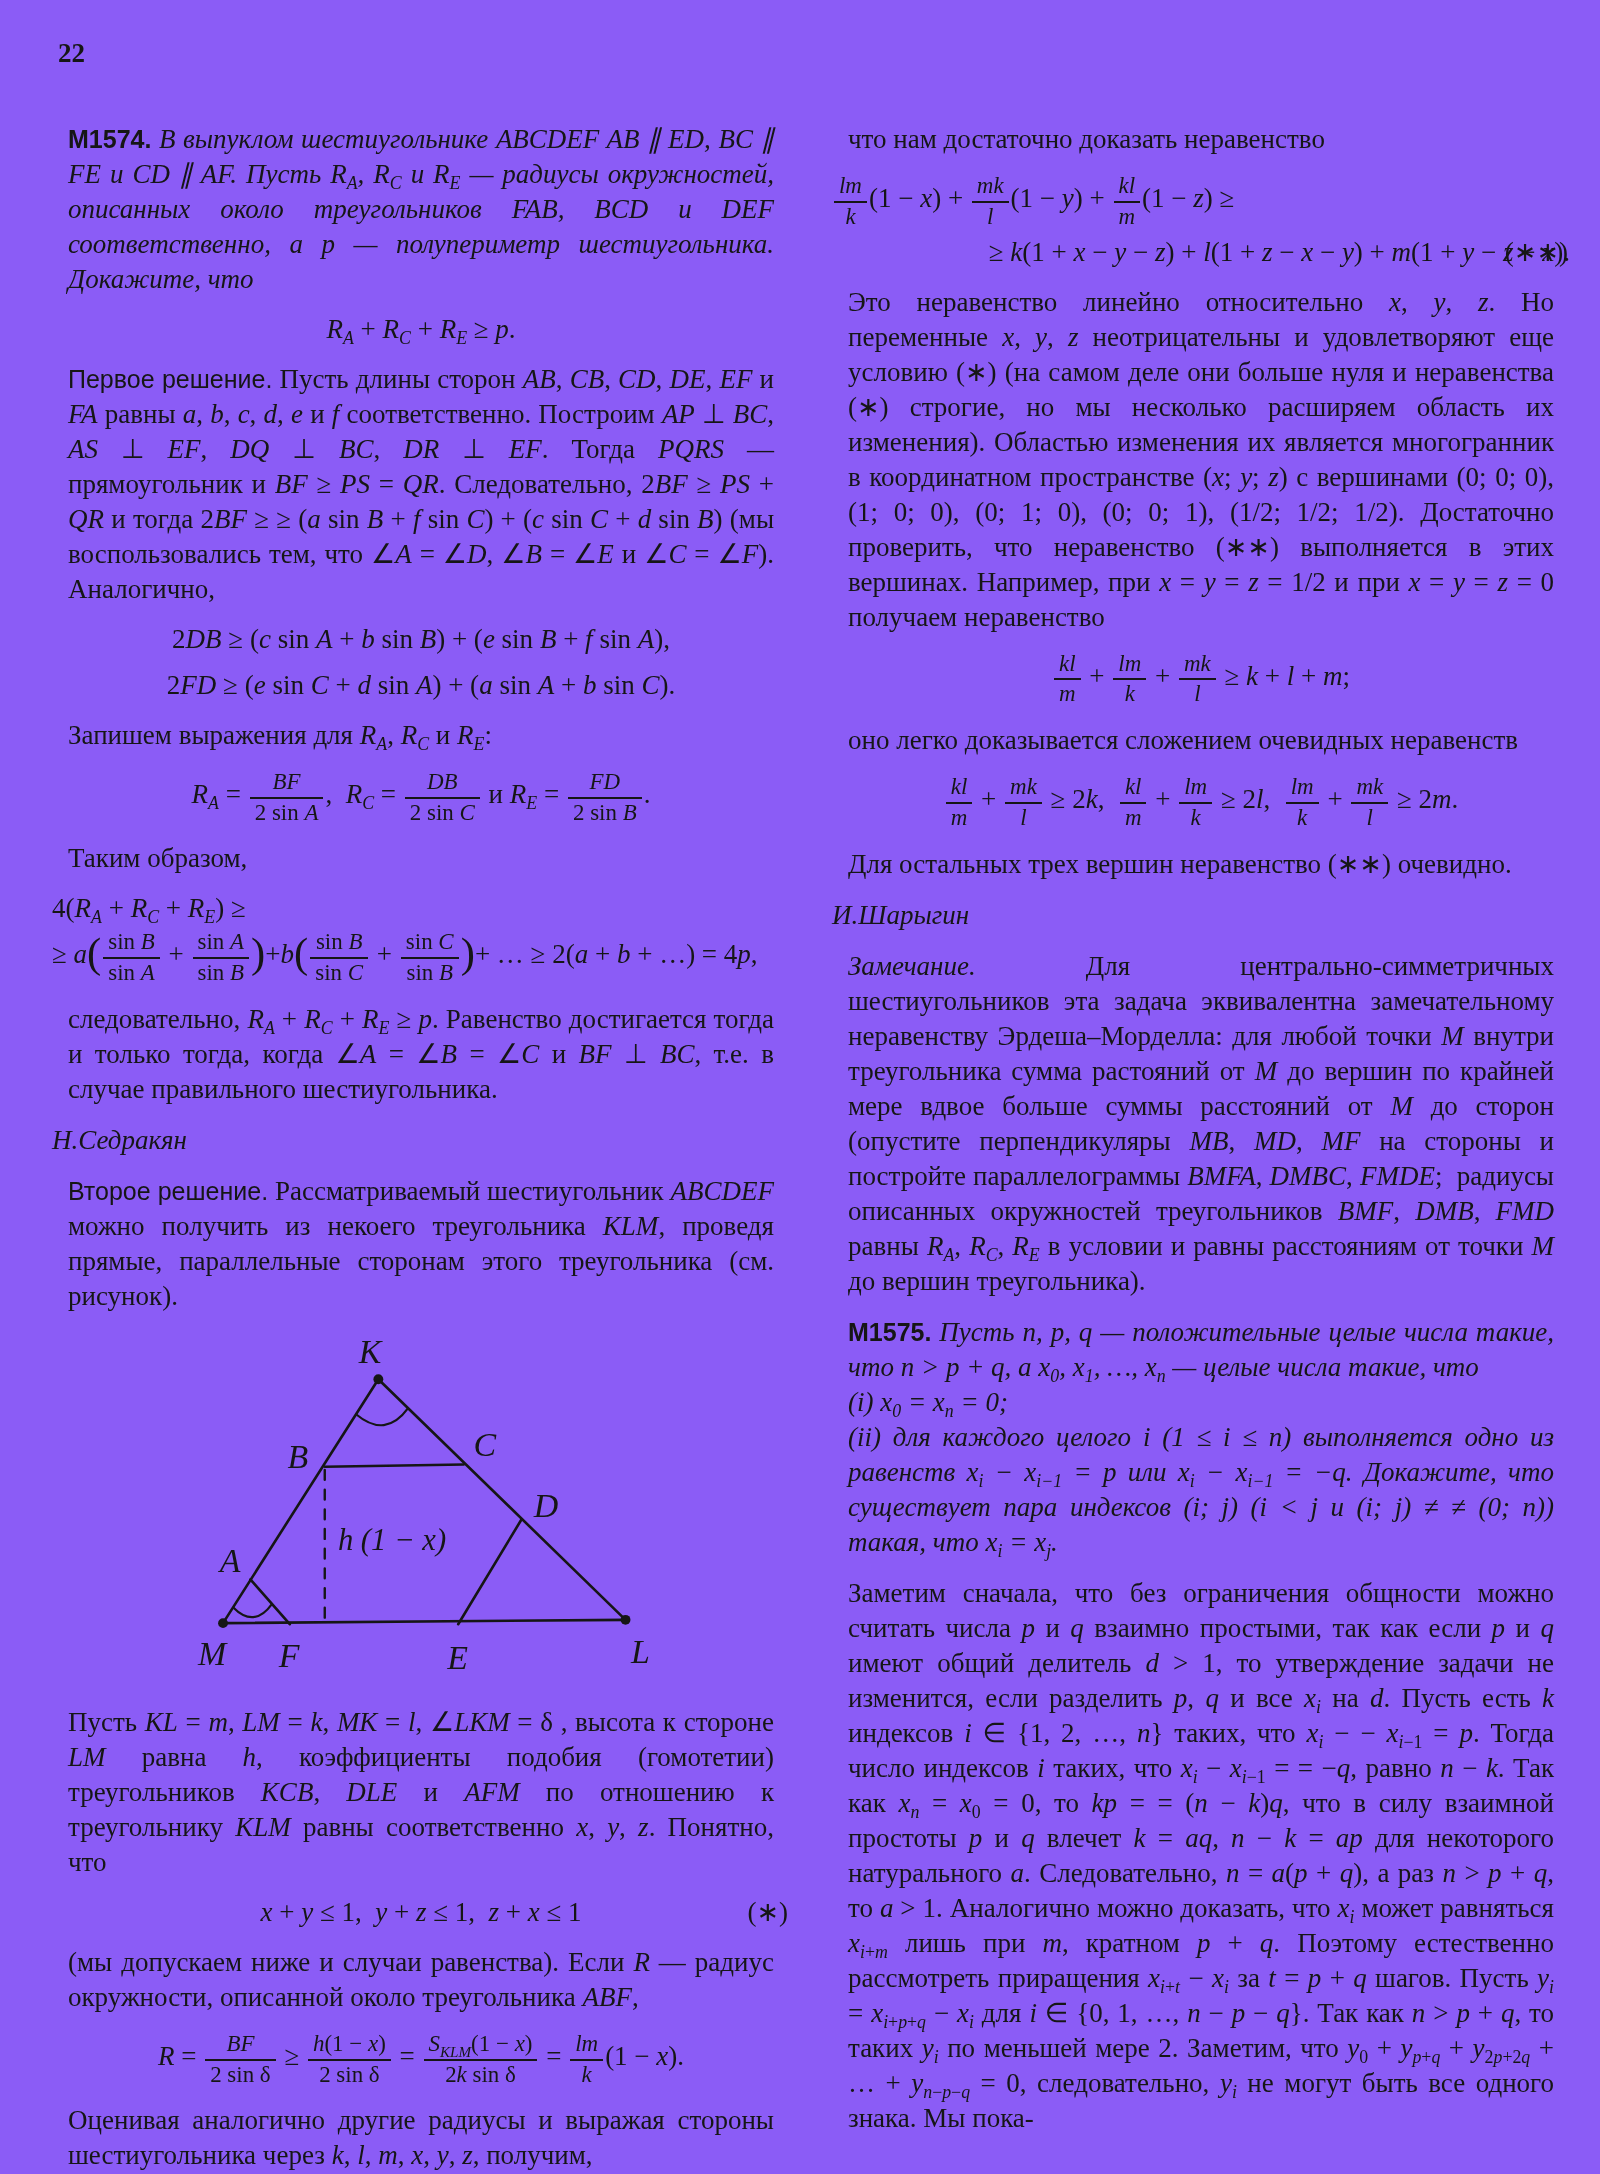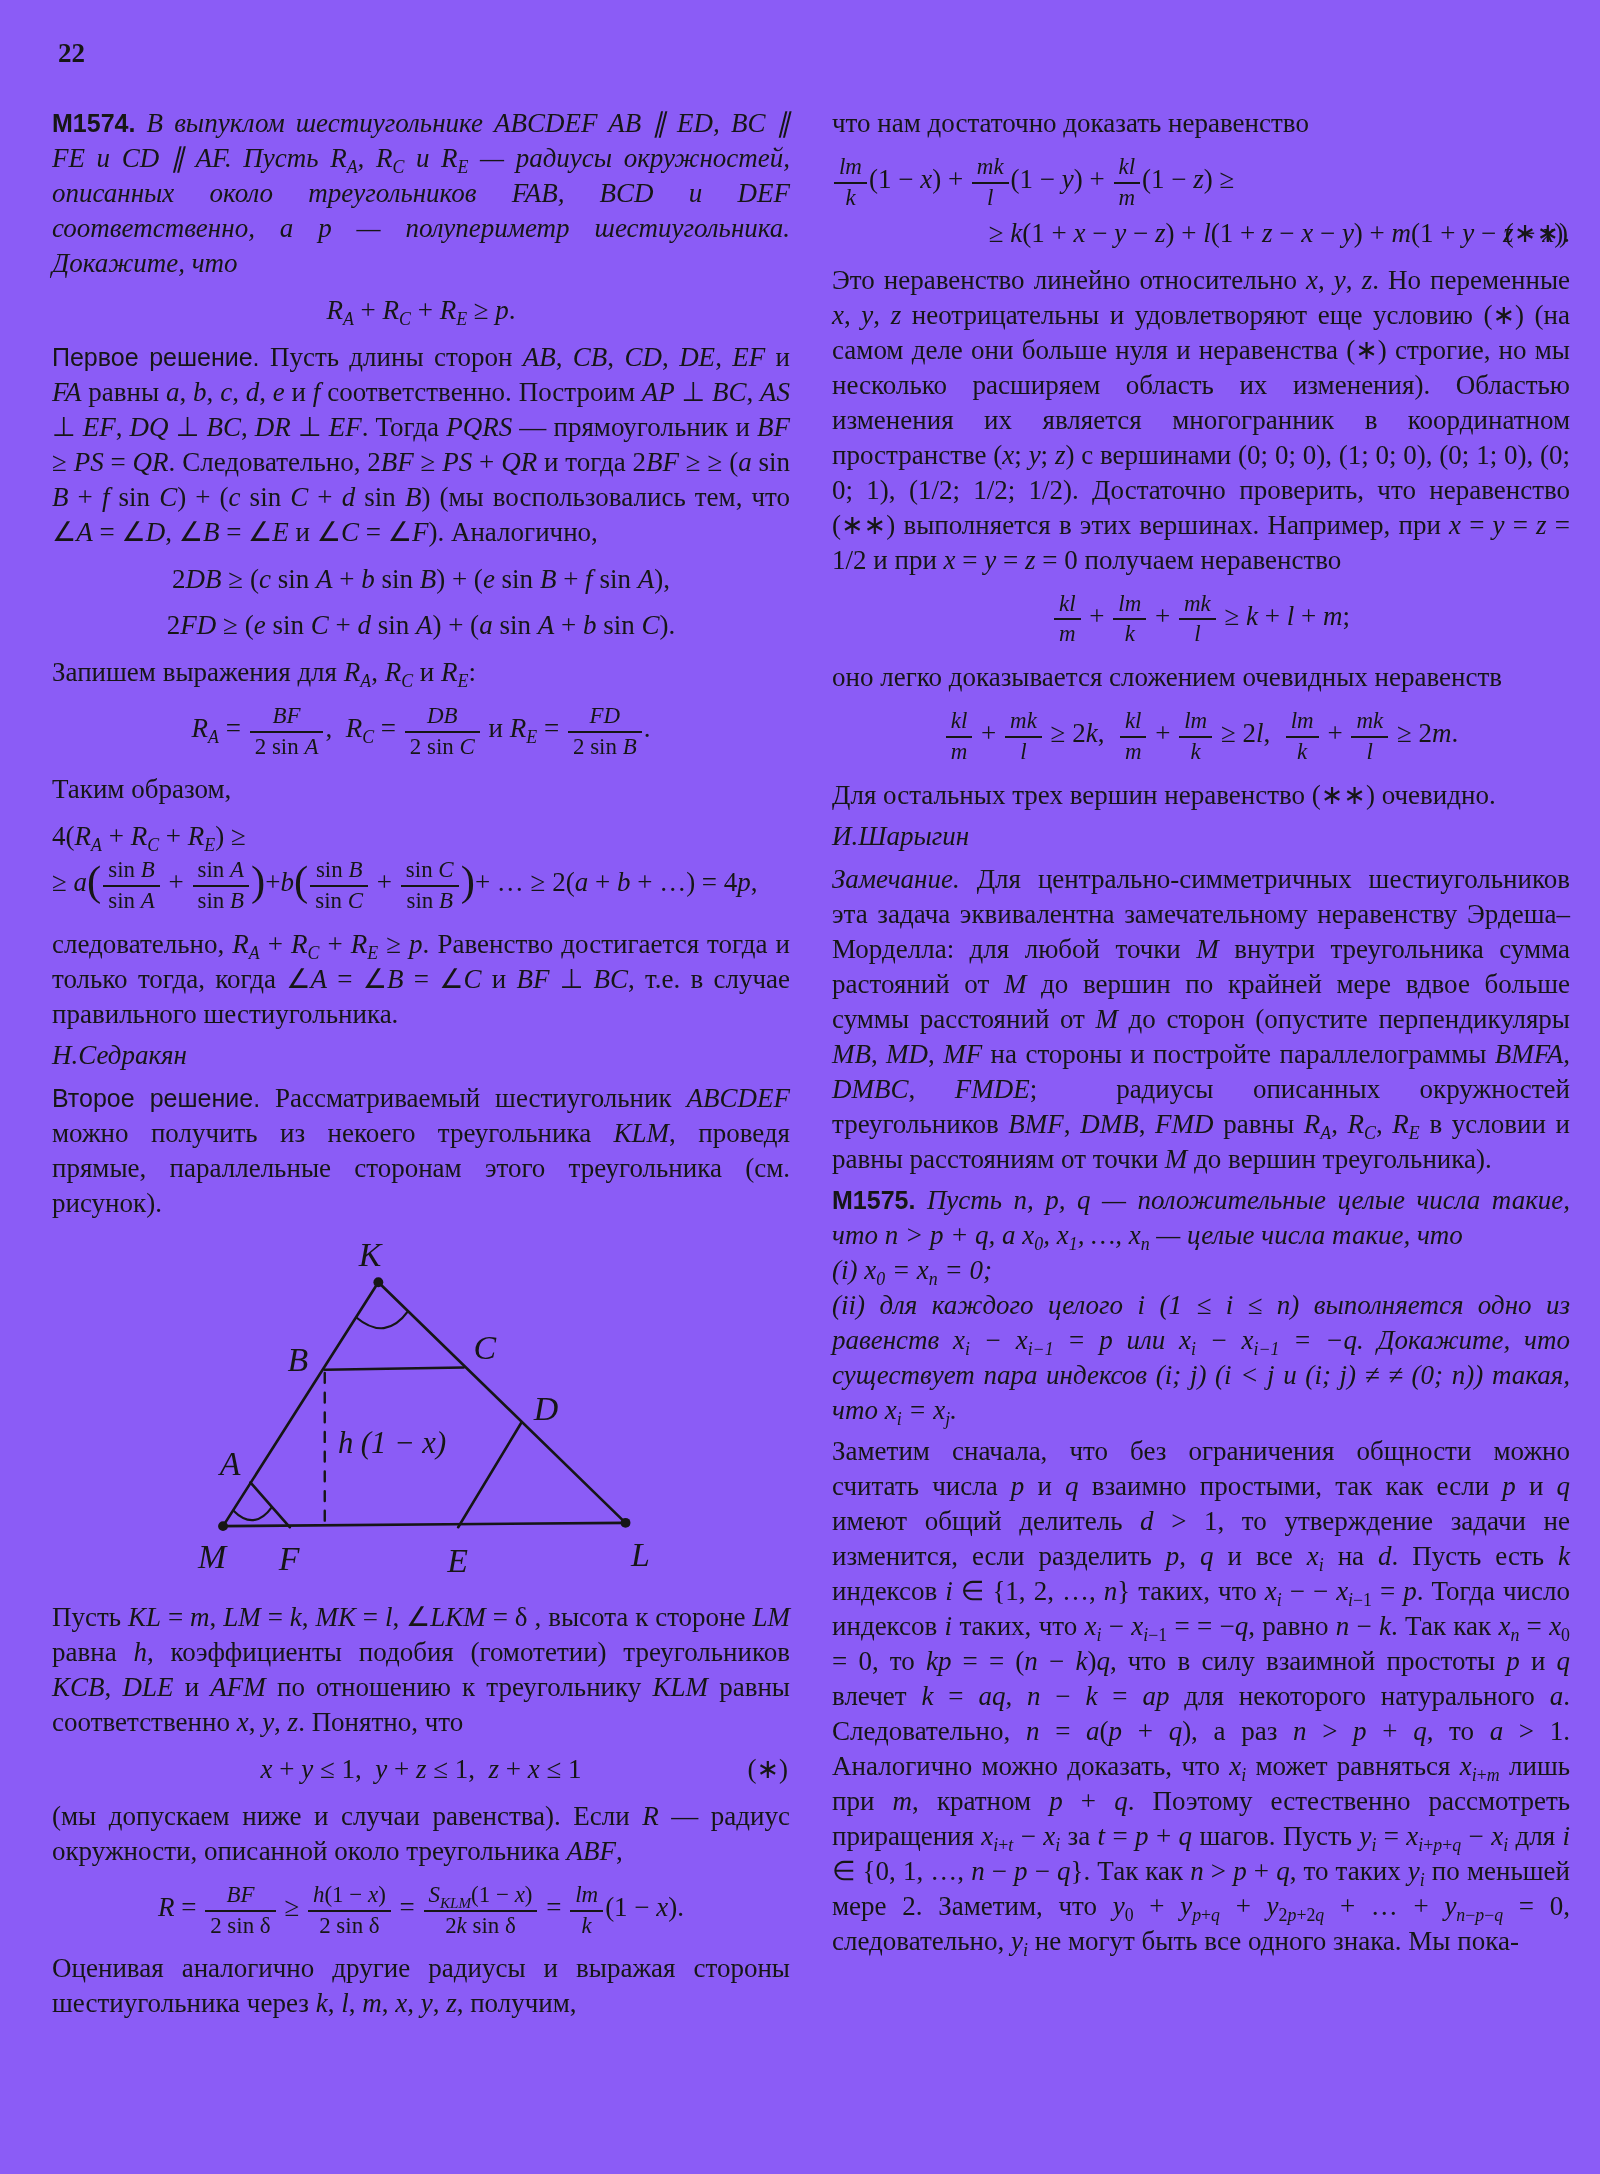--- a/index.html
+++ b/index.html
@@ -8,21 +8,21 @@
     background:#8b5cf6;color:#161616;overflow:hidden;
     font-family:"Liberation Serif",serif;
     padding:24px 30px 0 52px;
   }
   .hdr{position:relative;height:60px;}
   .pagenum{position:absolute;left:6px;top:14px;font-size:27px;font-weight:700;}
   .jtitle{position:absolute;left:0;right:60px;top:8px;text-align:center;
           font-size:26px;letter-spacing:0.52em;white-space:nowrap;}
   .cols{display:flex;gap:42px;margin-top:22px;}
   .col{flex:1;font-size:27px;line-height:35px;}
-  .col p{margin:0;text-align:justify;}
+  .col p{margin:16px;text-align:justify;}
   p.gap{margin-top:6px;}
   .it{font-style:italic;}
   .plabel{font-family:"Liberation Sans",sans-serif;font-weight:700;font-style:normal;font-size:25px;}
   .solhead{font-family:"Liberation Sans",sans-serif;font-weight:400;font-size:25px;}
   .sign{text-align:center;font-style:italic;margin:6px 2px 8px 0 !important;}
   .disp{text-align:center;margin:13px 0;position:relative;line-height:1.22;}
   .disp.tl{text-align:left;}
   .disp.ind{padding-left:26px;}
   .tag{position:absolute;right:2px;top:50%;transform:translateY(-50%);}
   .fr{display:inline-block;vertical-align:middle;text-align:center;font-size:0.85em;line-height:1.08;margin:0 2px;}

